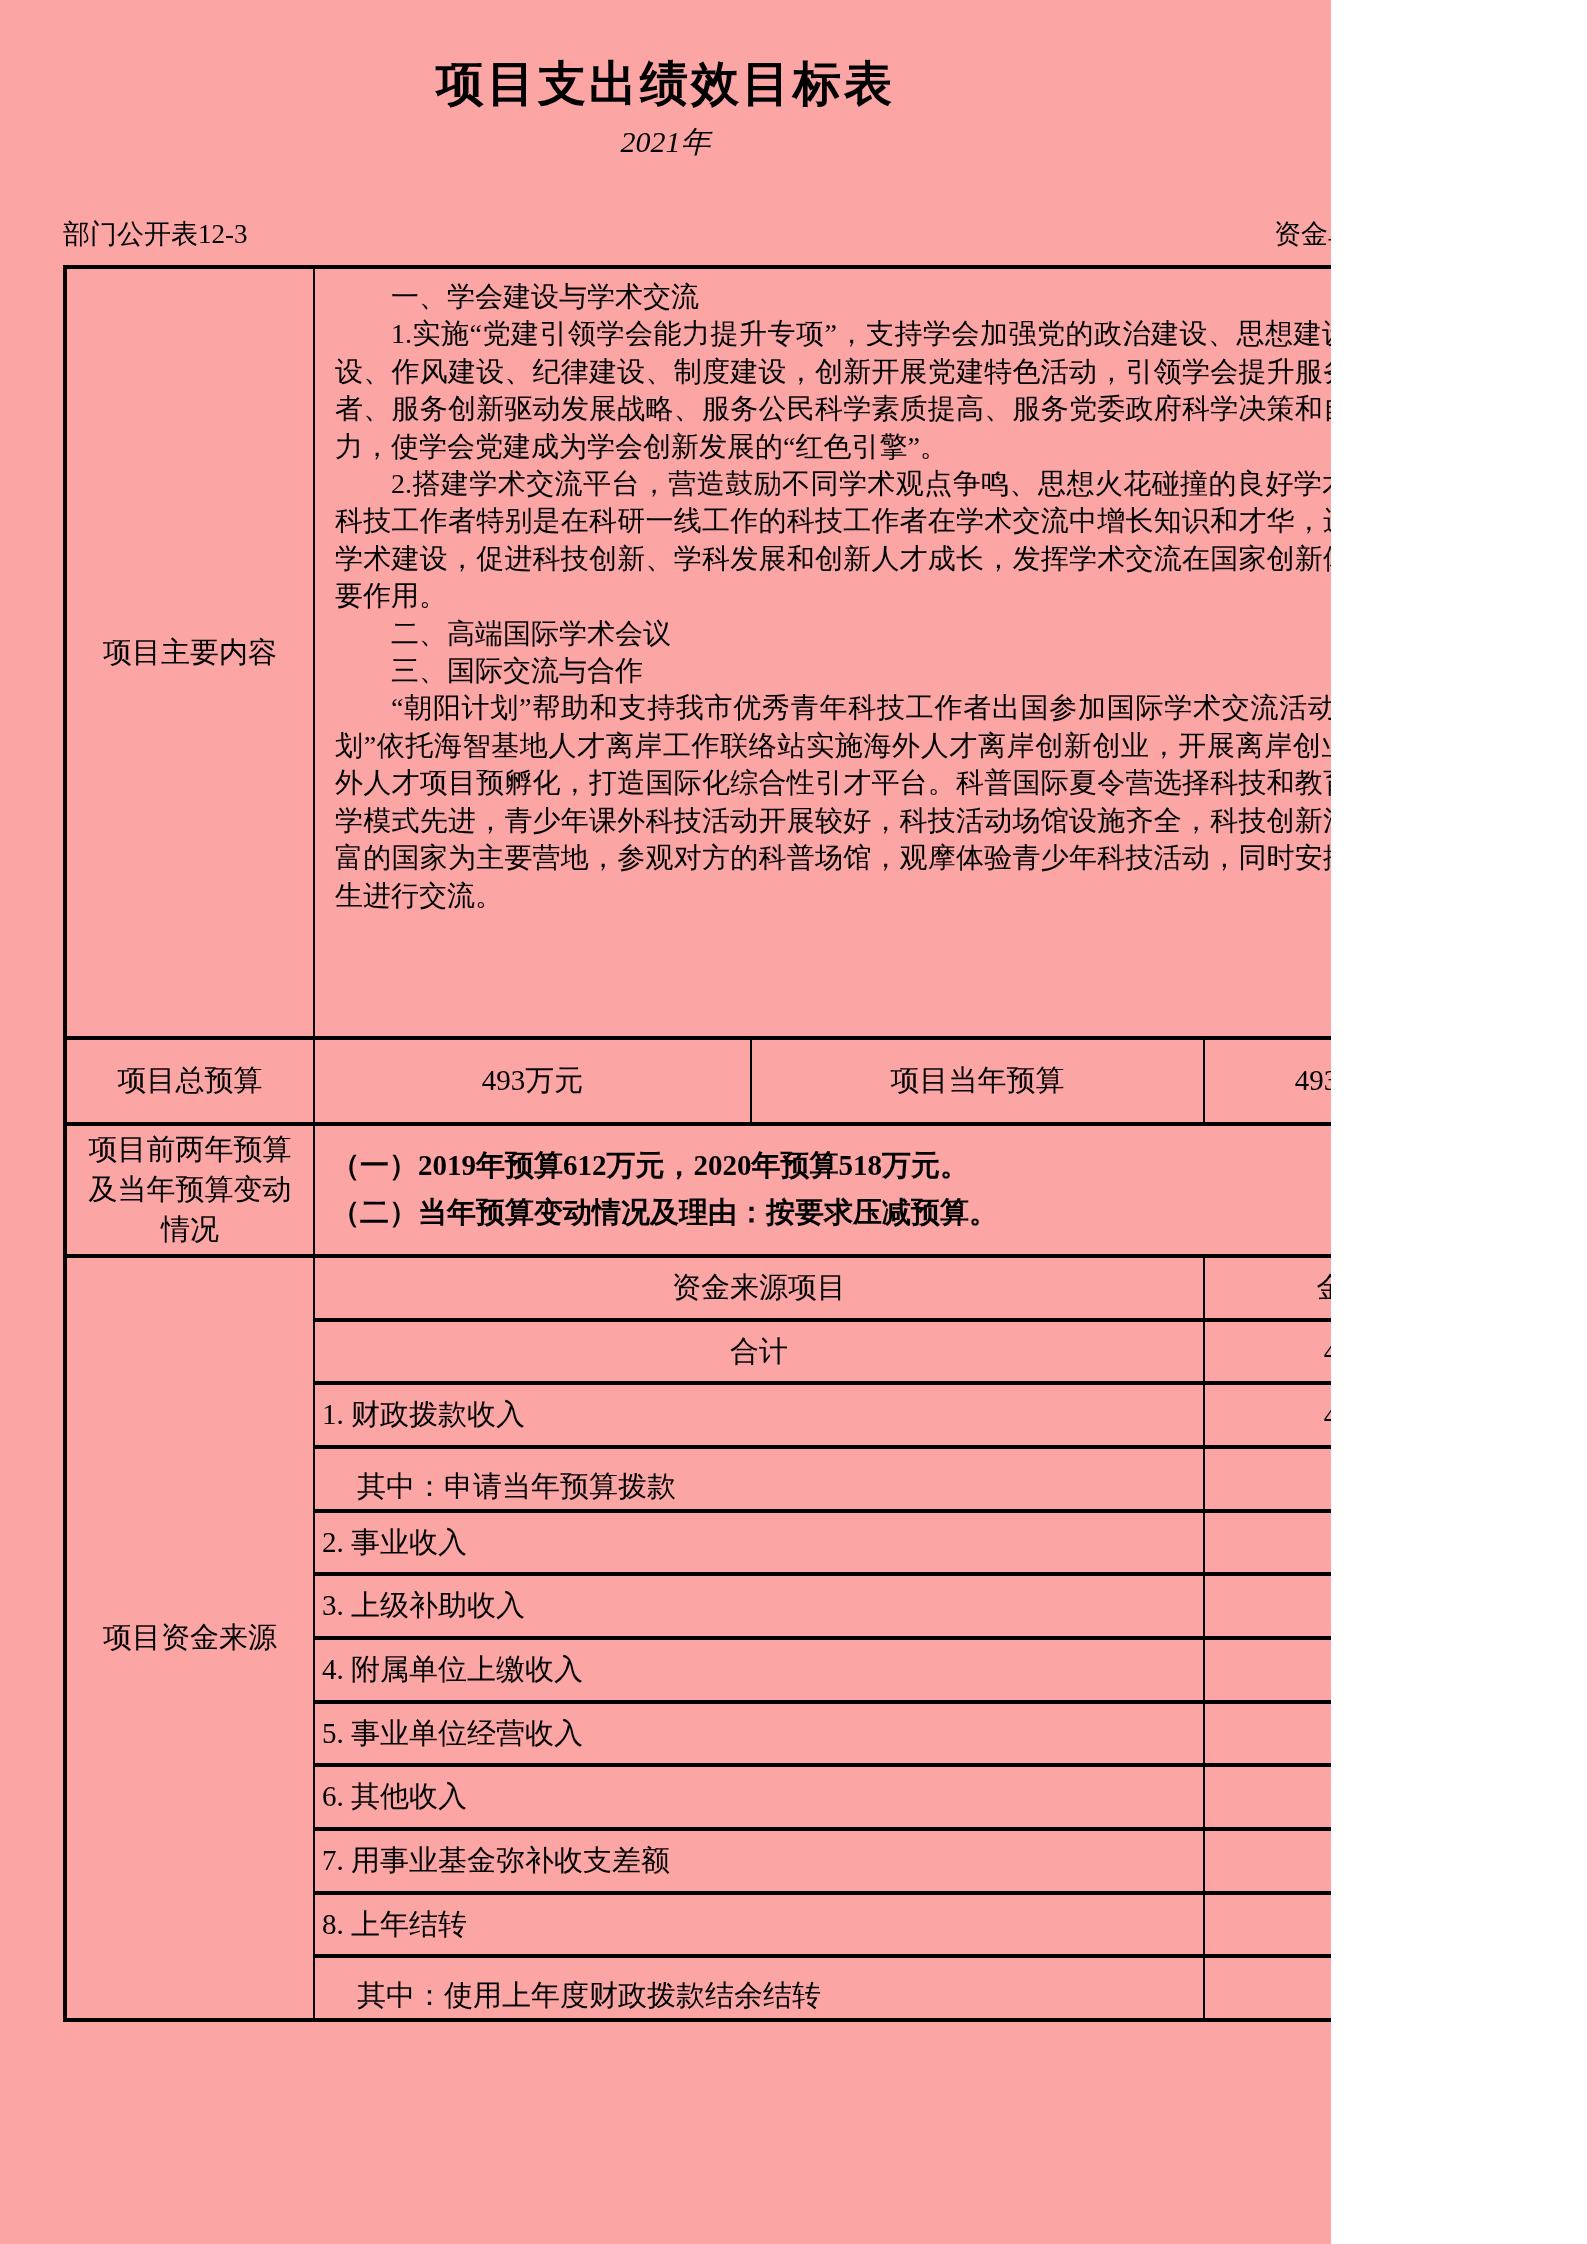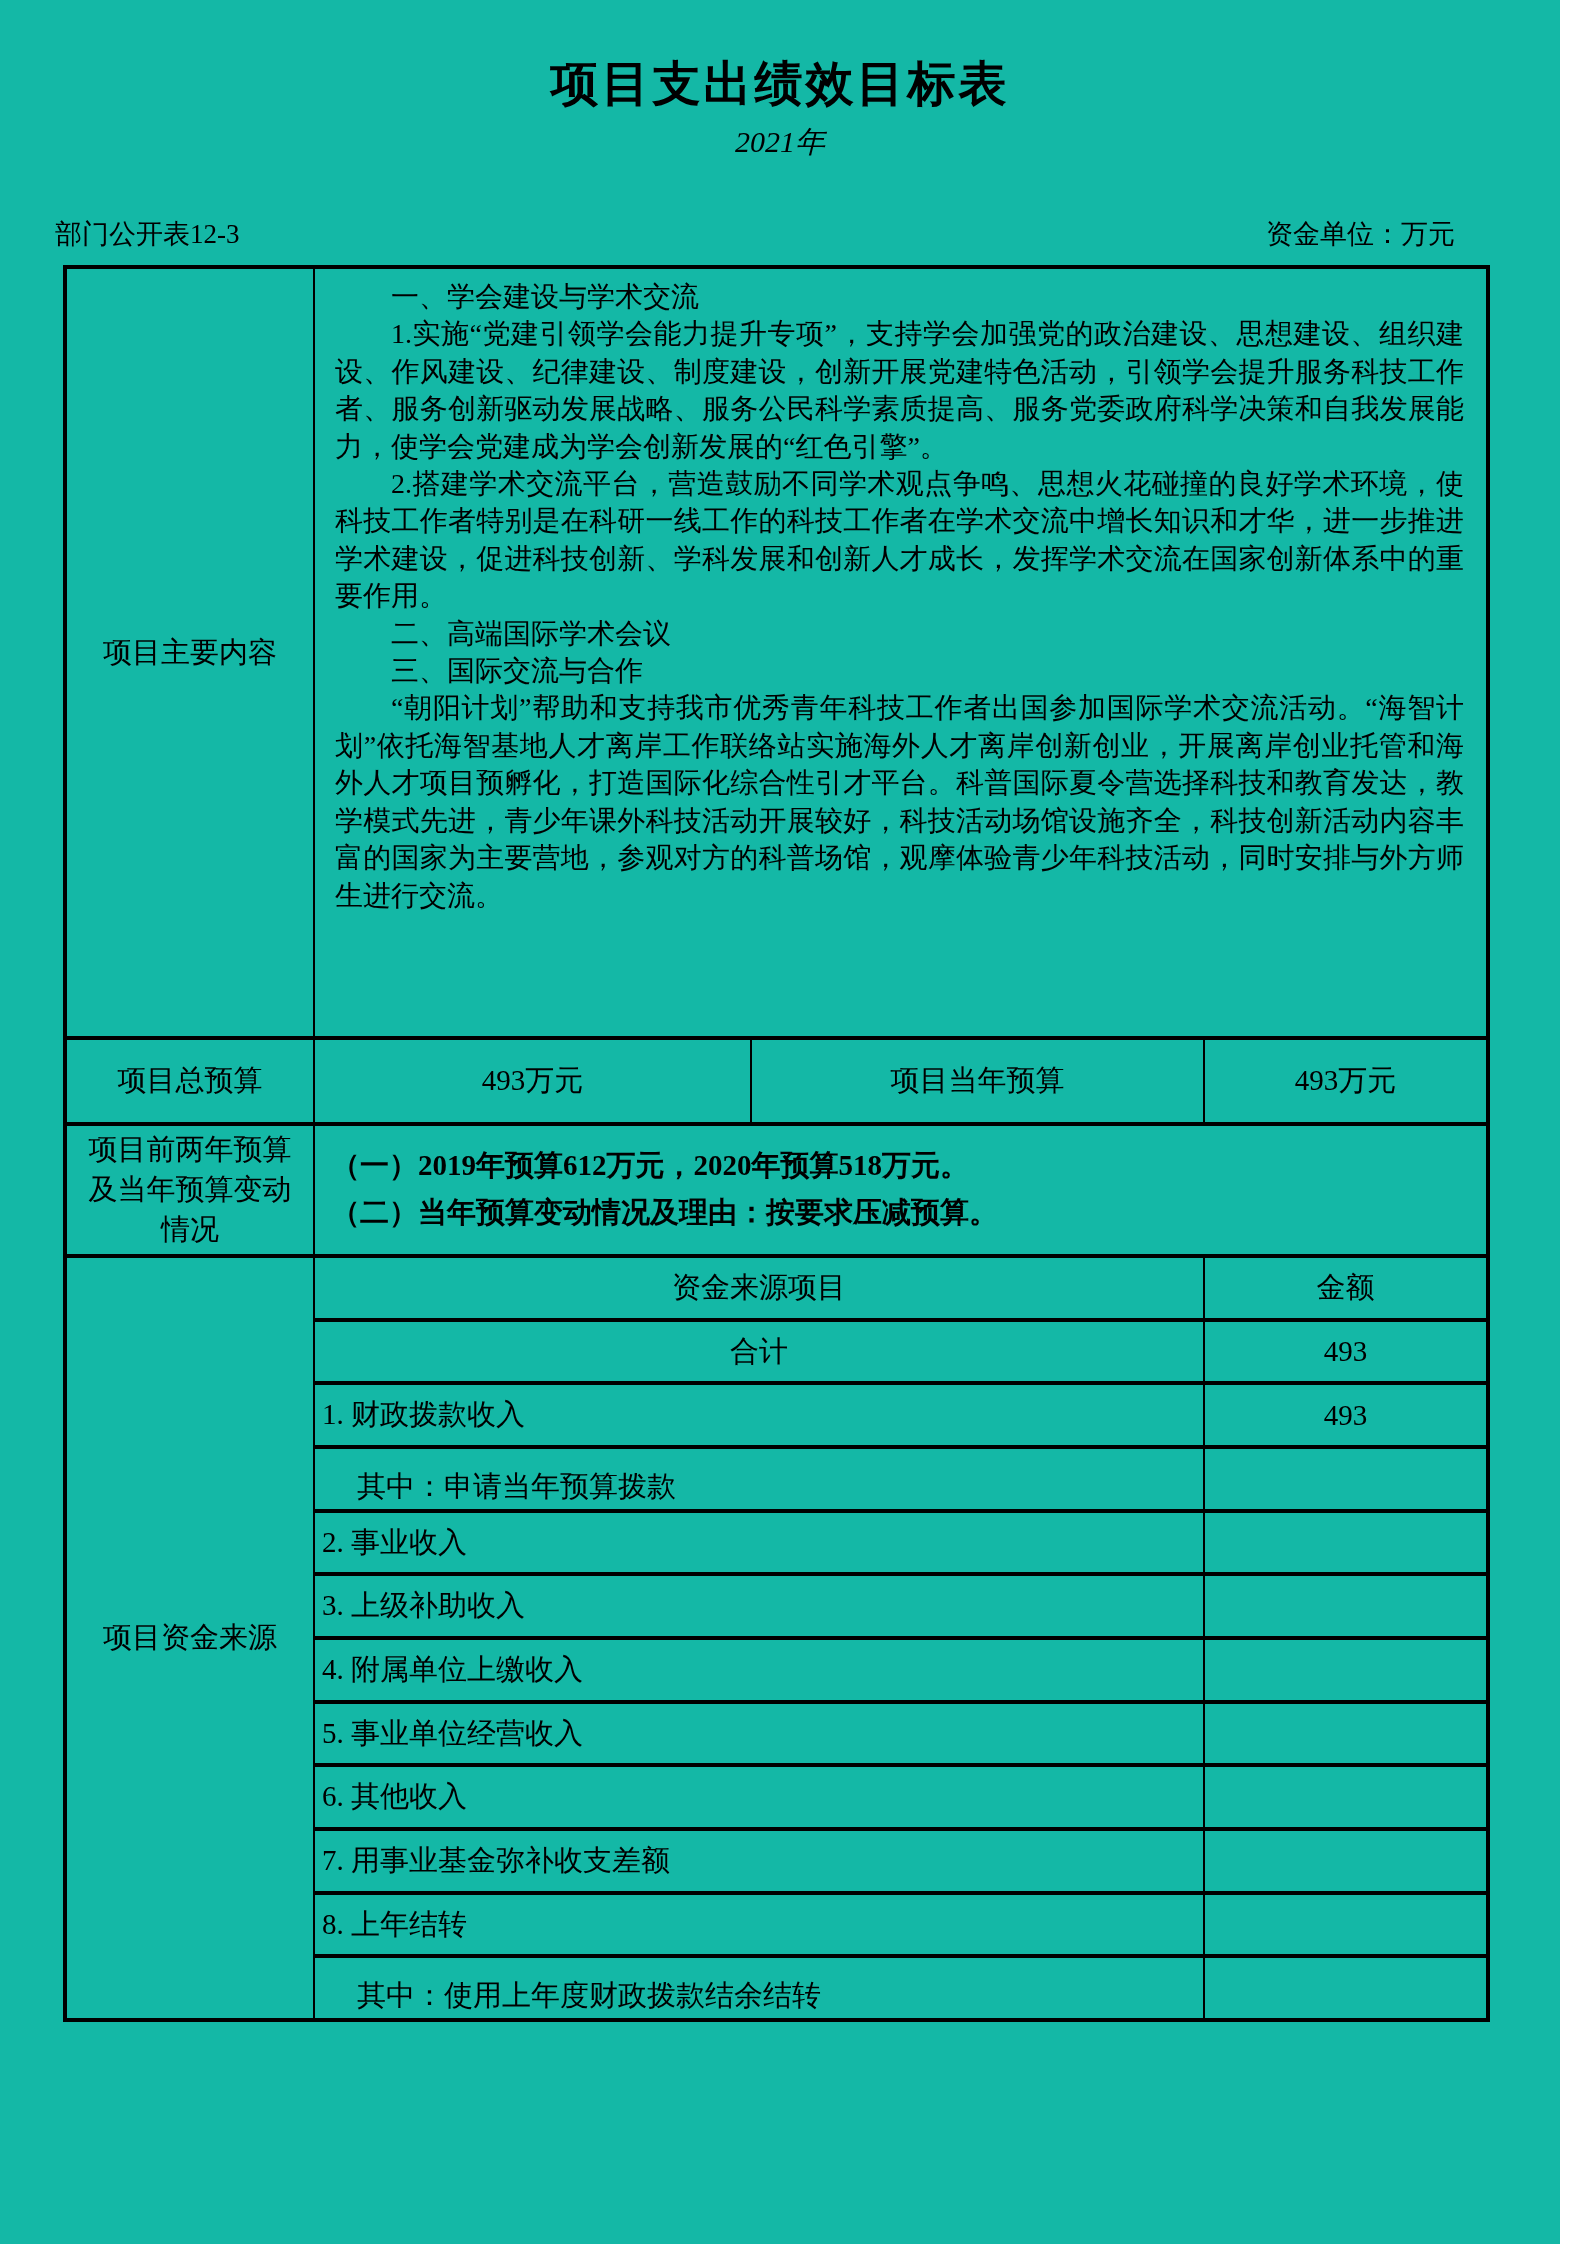--- a/index.html
+++ b/index.html
@@ -1,35 +1,35 @@
 <!DOCTYPE html>
 <html><head>
 <meta charset="utf-8">
 <style>
   html,body { margin:0; padding:0; background:#ffffff; }
   .page {
     position:relative;
-    width:1560px; height:2244px;
-    background:#14b8a6;
+    width:1331px; height:2244px;
+    background:#fca5a5;
     color:#000;
     font-family:"Liberation Serif","DejaVu Serif",serif;
     overflow:hidden;
   }
   .title {
     position:absolute; top:52px; left:0; width:100%;
     text-align:center;
     font-family:"Liberation Sans","DejaVu Sans",sans-serif;
     font-weight:bold; font-size:48px; letter-spacing:3px;
   }
   .subtitle {
     position:absolute; top:122px; left:0; width:100%;
     text-align:center; font-size:30px;font-style:italic;
   }
   .meta {
-    position:absolute; top:216px; left:55px; width:1400px;
+    position:absolute; top:216px; left:63px; width:1400px;
     display:flex; justify-content:space-between;
     font-size:27px;
   }
   .table {
     position:absolute; left:63px; top:265px;
     width:1427px; height:1757px;
     border:4px solid #000;
     box-sizing:border-box;
     display:flex; flex-direction:column;
   }

